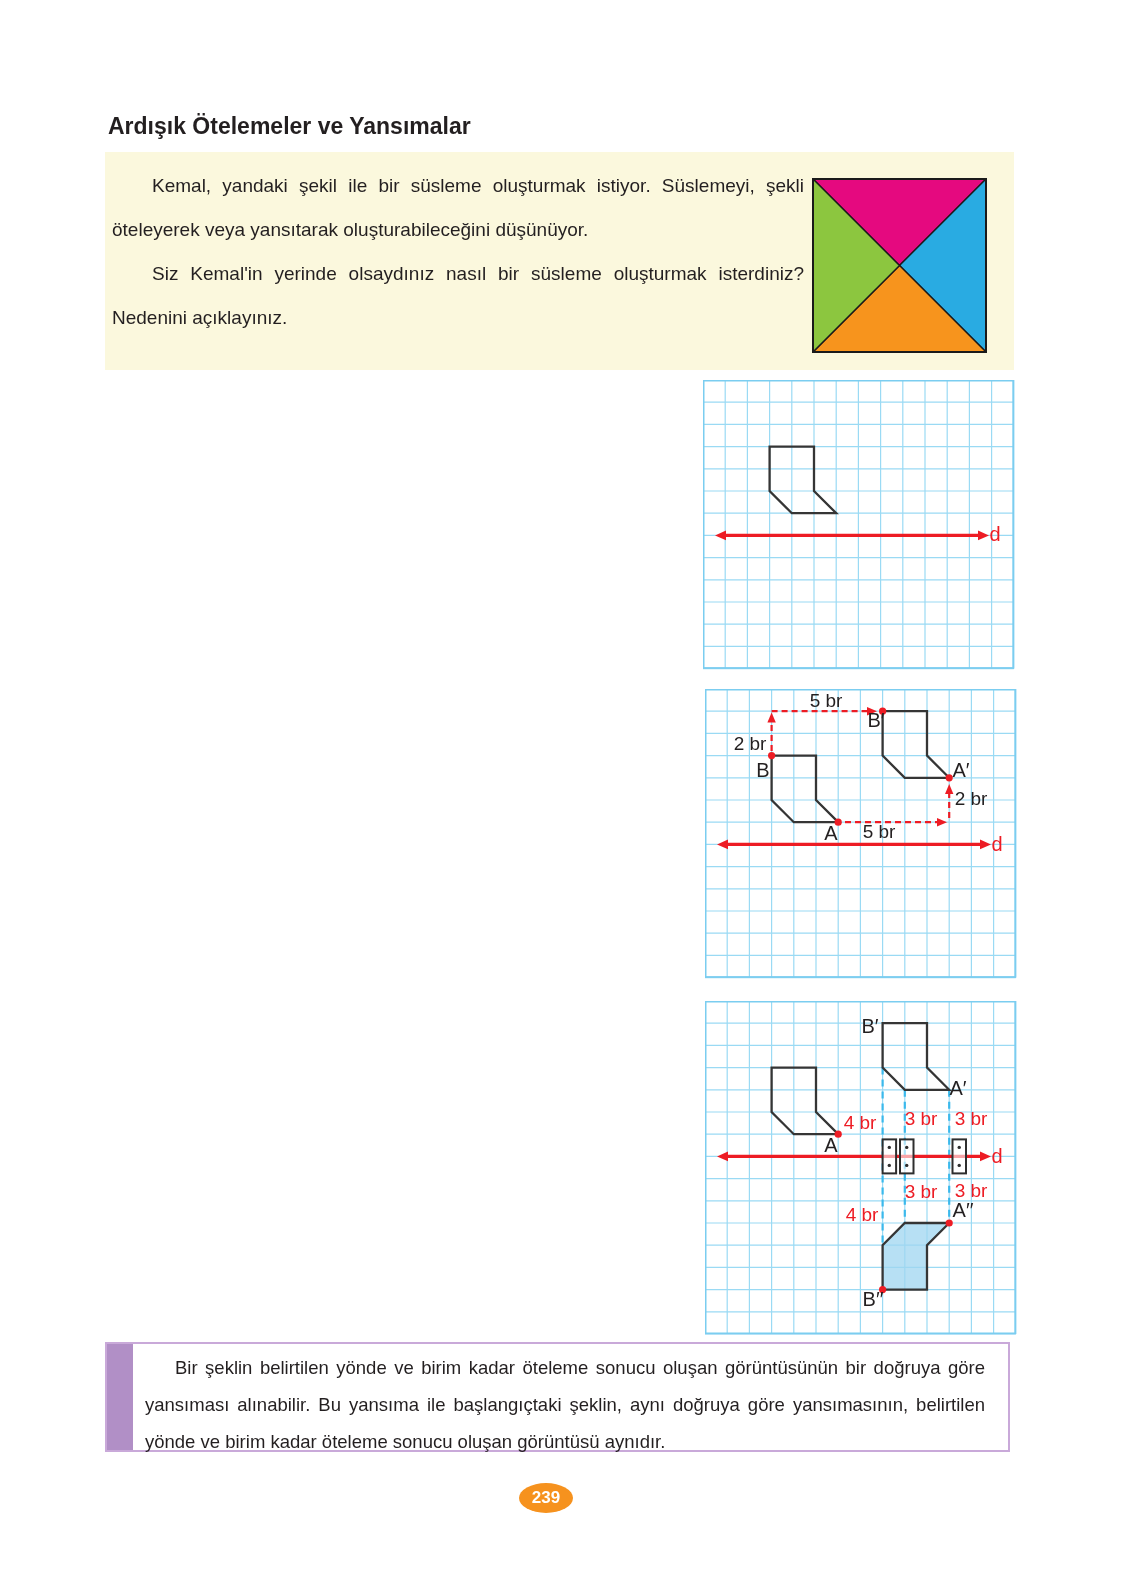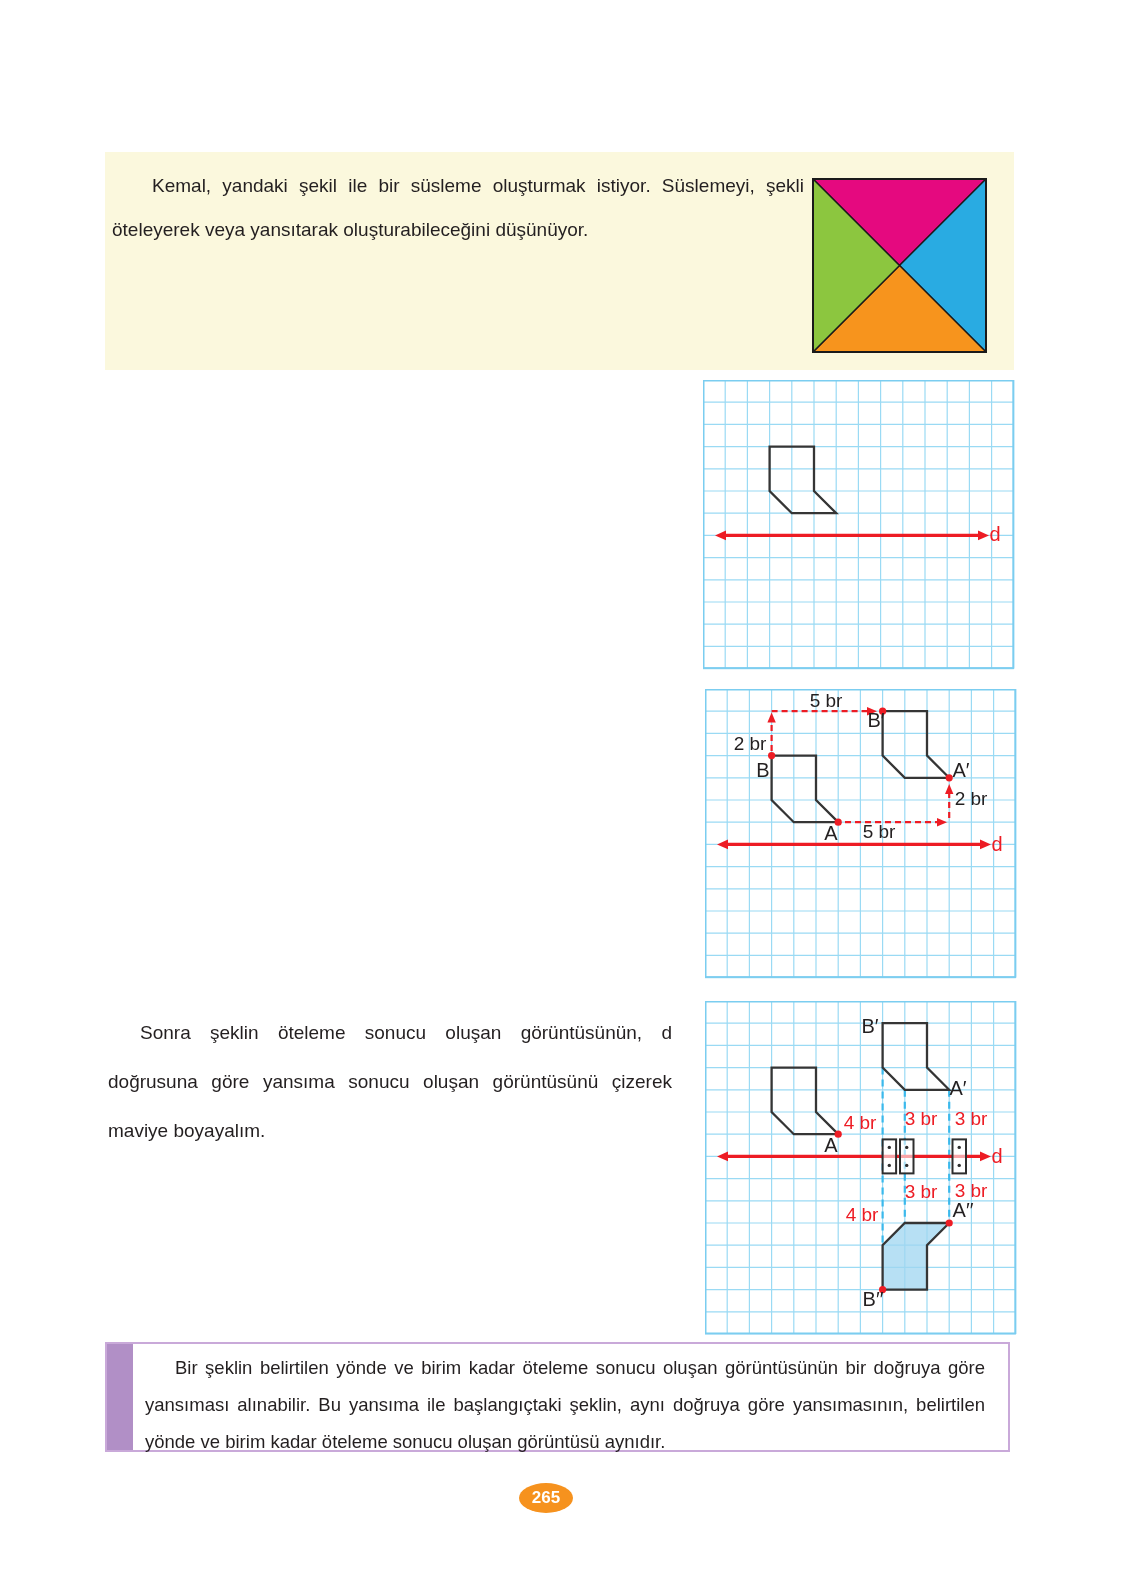--- a/index.html
+++ b/index.html
@@ -20,24 +20,26 @@
              text-align:justify;text-indent:30px;}
   .page-number{position:absolute;left:519px;top:1483px;width:54px;height:30px;border-radius:50%;
                background:#f6921e;color:#ffffff;font-size:17px;font-weight:bold;text-align:center;line-height:30px;}
   svg text{font-family:"Liberation Sans", sans-serif;}
 </style>
 </head>
 <body>
 
 <div class="page">
 
+  <h1 class="title">Ardışık Ötelemeler ve Yansımalar</h1>
 
   <div class="intro-box">
     <div class="intro-text">
       <p>Kemal, yandaki şekil ile bir süsleme oluşturmak istiyor. Süslemeyi, şekli öteleyerek veya yansıtarak oluşturabileceğini düşünüyor.</p>
+      <p>Siz Kemal'in yerinde olsaydınız nasıl bir süsleme oluşturmak isterdiniz? Nedenini açıklayınız.</p>
     </div>
   </div>
   <svg id="pinwheel" class="pinwheel" width="175" height="175" style="left: 812px; top: 178px;">
       <polygon points="0,0 175,0 87.5,87.5" fill="#e5097f" stroke="#1a1a1a" stroke-width="1.4"></polygon>
       <polygon points="175,0 175,175 87.5,87.5" fill="#29abe2" stroke="#1a1a1a" stroke-width="1.4"></polygon>
       <polygon points="0,175 175,175 87.5,87.5" fill="#f7941d" stroke="#1a1a1a" stroke-width="1.4"></polygon>
       <polygon points="0,0 0,175 87.5,87.5" fill="#8cc63f" stroke="#1a1a1a" stroke-width="1.4"></polygon>
       <rect x="1" y="1" width="173" height="173" fill="none" stroke="#1a1a1a" stroke-width="2"></rect>
     </svg>
 
@@ -131,21 +133,20 @@
       <text x="45" y="61" text-anchor="middle" font-size="19" fill="#231f20">2 br</text>
       <text x="58" y="88" text-anchor="middle" font-size="20" fill="#231f20">B</text>
       <text x="171" y="38" text-anchor="middle" font-size="20" fill="#231f20">B′</text>
       <text x="126" y="151" text-anchor="middle" font-size="20" fill="#231f20">A</text>
       <text x="256" y="88" text-anchor="middle" font-size="20" fill="#231f20">A′</text>
       <text x="266" y="116" text-anchor="middle" font-size="19" fill="#231f20">2 br</text>
       <text x="174" y="149" text-anchor="middle" font-size="19" fill="#231f20">5 br</text>
       <text x="292" y="162" text-anchor="middle" font-size="20" fill="#ed1c24">d</text>
     </svg>
 
-  <p class="body-par" style="top:1008px;">Sonra şeklin öteleme sonucu oluşan görüntüsünün, d doğrusuna göre yansıma sonucu oluşan görüntüsünü çizerek maviye boyayalım.</p>
   <svg class="grid-svg" width="313" height="335" style="left: 705px; top: 1001px;">
       <line x1="0" y1="0" x2="0" y2="333" stroke="#9adaf4" stroke-width="1.2"></line>
       <line x1="22.2" y1="0" x2="22.2" y2="333" stroke="#9adaf4" stroke-width="1.2"></line>
       <line x1="44.4" y1="0" x2="44.4" y2="333" stroke="#9adaf4" stroke-width="1.2"></line>
       <line x1="66.6" y1="0" x2="66.6" y2="333" stroke="#9adaf4" stroke-width="1.2"></line>
       <line x1="88.8" y1="0" x2="88.8" y2="333" stroke="#9adaf4" stroke-width="1.2"></line>
       <line x1="111" y1="0" x2="111" y2="333" stroke="#9adaf4" stroke-width="1.2"></line>
       <line x1="133.2" y1="0" x2="133.2" y2="333" stroke="#9adaf4" stroke-width="1.2"></line>
       <line x1="155.4" y1="0" x2="155.4" y2="333" stroke="#9adaf4" stroke-width="1.2"></line>
       <line x1="177.6" y1="0" x2="177.6" y2="333" stroke="#9adaf4" stroke-width="1.2"></line>
@@ -205,15 +206,15 @@
       <text x="258" y="216" text-anchor="middle" font-size="20" fill="#231f20">A′′</text>
       <text x="168" y="305" text-anchor="middle" font-size="20" fill="#231f20">B′′</text>
       <text x="292" y="162" text-anchor="middle" font-size="20" fill="#ed1c24">d</text>
     </svg>
 
   <div class="note-box">
     <div class="note-bar"></div>
     <p class="note-text">Bir şeklin belirtilen yönde ve birim kadar öteleme sonucu oluşan görüntüsünün bir doğruya göre yansıması alınabilir. Bu yansıma ile başlangıçtaki şeklin, aynı doğruya göre yansımasının, belirtilen yönde ve birim kadar öteleme sonucu oluşan görüntüsü aynıdır.</p>
   </div>
 
-  <div class="page-number">265</div>
+  <div class="page-number">239</div>
 
 </div>
 
 </body></html>

